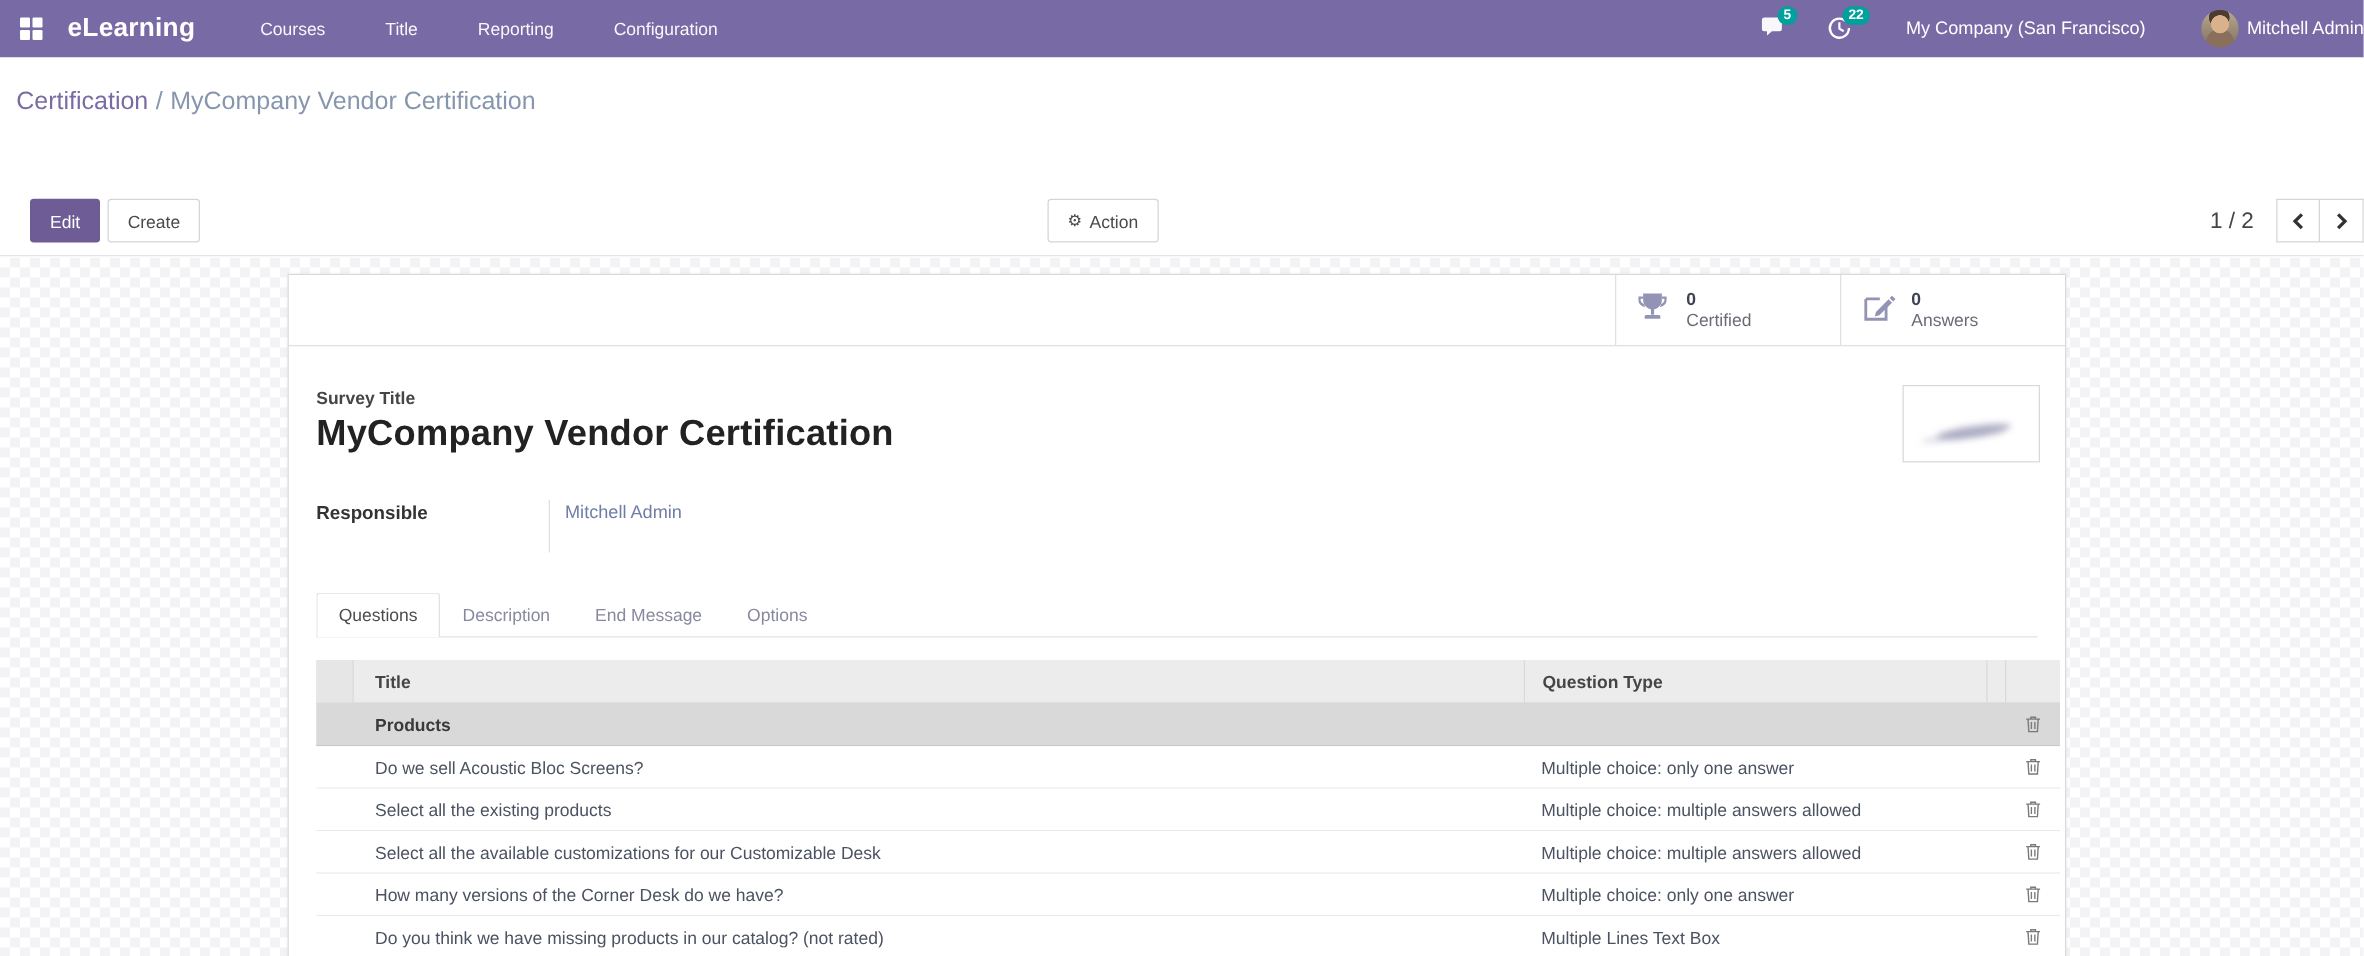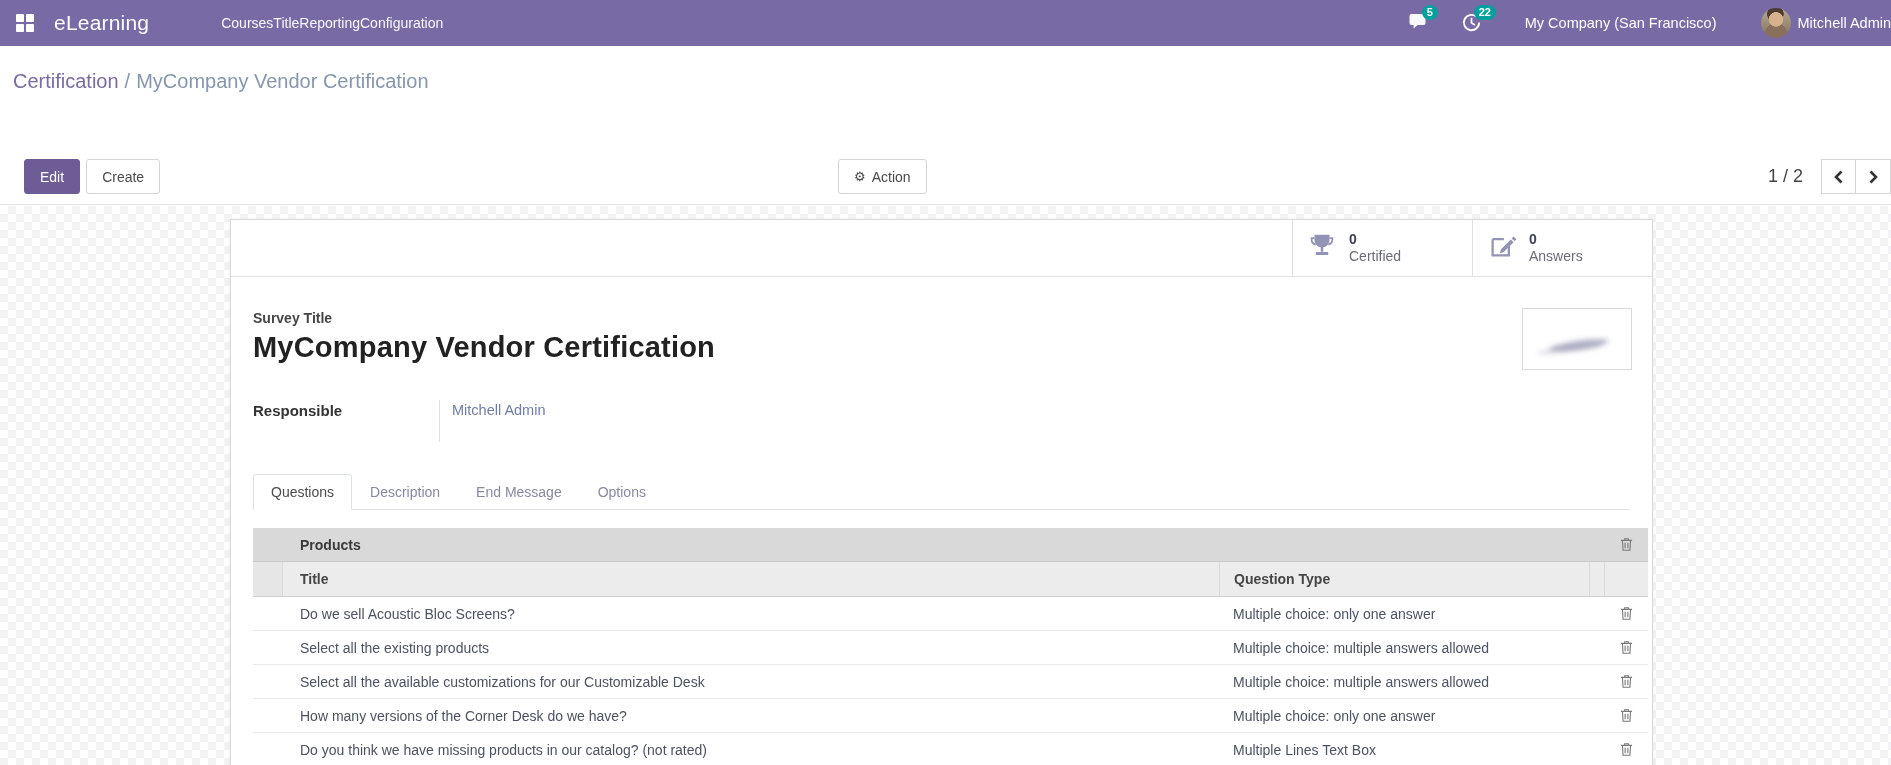--- a/index.html
+++ b/index.html
@@ -6,22 +6,22 @@
   html,body { width:1891px; height:765px; overflow:hidden;
     font-family:"Liberation Sans", sans-serif; background:#fff; }
   #app { position:relative; width:1891px; height:765px; }
 
   
   .navbar { position:absolute; top:0; left:0; width:100%; height:46px;
     background:#786aa5; display:flex; align-items:center; padding:0 0 0 12px;
     white-space:nowrap; overflow:hidden; color:#fff; }
   .apps-btn { width:26px; height:26px; display:flex; align-items:center; justify-content:center;
     margin-right:16px; cursor:pointer; }
-  .brand { font-size:21px; font-weight:400; letter-spacing:.2px; margin-right:52px; cursor:pointer; }
-  .nav-menu { display:flex; font-size:14px;margin-left:20px; }
+  .brand { font-size:21px; font-weight:700; letter-spacing:.2px; margin-right:52px; cursor:pointer; }
+  .nav-menu { display:flex; gap:48px; font-size:14px; }
   .nav-menu span { cursor:pointer; opacity:.95; }
   .nav-right { margin-left:auto; display:flex; align-items:center; gap:26px; padding-left:20px; }
   .icon-badge { position:relative; width:26px; height:22px; cursor:pointer; }
   .badge { position:absolute; top:-7px; left:13px; background:#00a09d; color:#fff;
     font-size:11px; font-weight:bold; border-radius:9px; padding:1px 5px; line-height:13px; }
   .company { font-size:14.5px; cursor:pointer; margin-left:12px; }
   .user { display:flex; align-items:center; gap:7px; font-size:14.5px; cursor:pointer; margin-left:18px; }
   .avatar { width:30px; height:30px; border-radius:50%; flex:0 0 30px;
     background:
       radial-gradient(circle at 50% 38%, #d9b18c 0 7px, transparent 7.5px),
@@ -252,44 +252,44 @@
         </div>
 
         <div class="tabs">
           <span class="tab active">Questions</span>
           <span class="tab">Description</span>
           <span class="tab">End Message</span>
           <span class="tab">Options</span>
         </div>
 
         <div class="qtable">
+          <div class="trow thead">
+            <span class="c-handle"></span>
+            <span class="c-title">Title</span>
+            <span class="c-type">Question Type</span>
+            <span class="c-spacer"></span>
+            <span class="c-trash"></span>
+          </div>
+
           <div class="trow section-row clickable">
             <span class="c-handle"></span>
             <span class="c-title">Products</span>
             <span class="c-type"></span>
             <span class="c-spacer"></span>
             <span class="c-trash">
                 <span class="trash">
                   <svg width="13" height="15" viewBox="0 0 14 16">
                     <g fill="none" stroke="currentColor" stroke-width="1.2">
                       <path d="M1 3.5h12M5 3.5V1.8h4v1.7M2.6 3.5l.7 10.7h7.4l.7-10.7M5.5 6v6M8.5 6v6"></path>
                     </g>
                   </svg>
                 </span>
               </span>
           </div>
 
-          <div class="trow thead">
-            <span class="c-handle"></span>
-            <span class="c-title">Title</span>
-            <span class="c-type">Question Type</span>
-            <span class="c-spacer"></span>
-            <span class="c-trash"></span>
-          </div>
-
           <div class="trow clickable">
             <span class="c-handle"></span>
             <span class="c-title">Do we sell Acoustic Bloc Screens?</span>
             <span class="c-type">Multiple choice: only one answer</span>
             <span class="c-spacer"></span>
             <span class="c-trash">
                 <span class="trash">
                   <svg width="13" height="15" viewBox="0 0 14 16">
                     <g fill="none" stroke="currentColor" stroke-width="1.2">
                       <path d="M1 3.5h12M5 3.5V1.8h4v1.7M2.6 3.5l.7 10.7h7.4l.7-10.7M5.5 6v6M8.5 6v6"></path>

